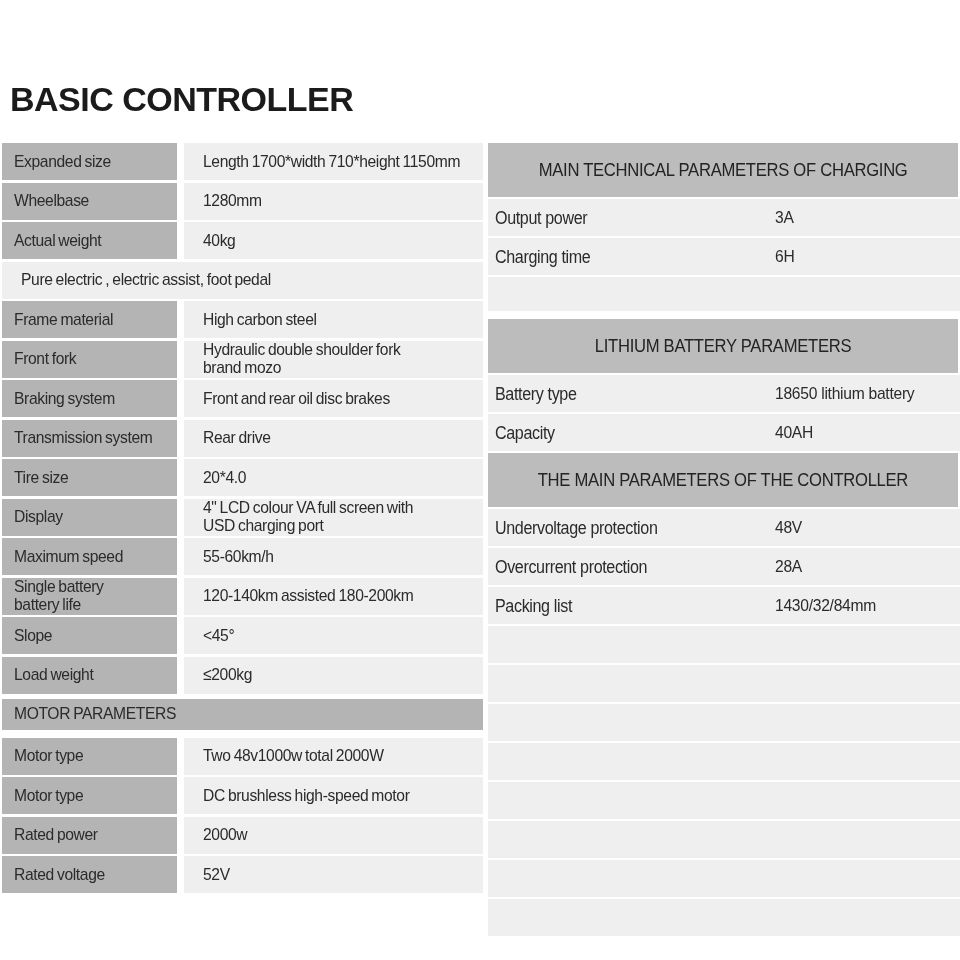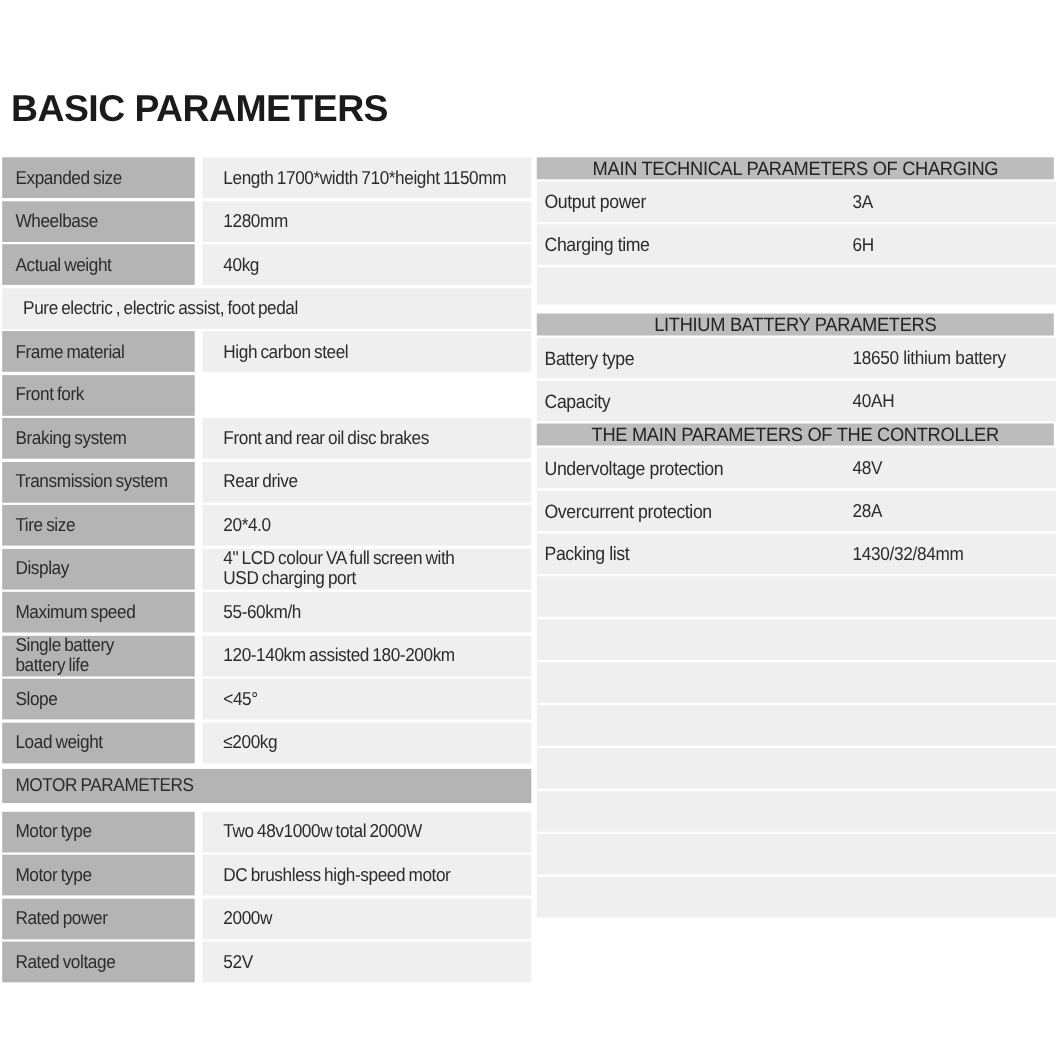--- a/index.html
+++ b/index.html
@@ -32,21 +32,21 @@
     display:inline-block;transform:scaleX(0.92);transform-origin:0 50%;
     white-space:pre-line;
   }
   .motor-band{
     margin-top:5px;height:31px;margin-bottom:8px;background:var(--label-bg);
     display:flex;align-items:center;padding-left:12px;
   }
   
   #right-table{position:absolute;left:488px;top:143px;width:470px;}
   .rheader{
-    height:20px;margin-bottom:2px;background:var(--header-bg);
+    height:54px;margin-bottom:2px;background:var(--header-bg);
     display:flex;align-items:center;justify-content:center;
   }
   .rheader .txt-c{
     font-size:17.5px;letter-spacing:-0.3px;display:inline-block;
     transform:scaleX(0.95);white-space:nowrap;color:#232323;
   }
   .rrow{
     height:37px;margin-bottom:2px;background:var(--cell-bg);
     position:relative;width:512px;
   }
@@ -56,21 +56,21 @@
   }
   .rrow .rval{
     position:absolute;left:287px;top:50%;font-size:17px;letter-spacing:-0.3px;
     transform:translateY(-50%) scaleX(0.92);transform-origin:0 50%;white-space:nowrap;
   }
   .rrow.filler{height:34px;margin-bottom:8px;}
 </style>
 </head>
 <body>
 
-<h1 class="page-title">BASIC PARAMETERS</h1>
+<h1 class="page-title">BASIC CONTROLLER</h1>
 
 <div id="left-table">
 
   <div class="lrow">
     <div class="lab">
         <span class="txt">Expanded size</span>
       </div>
     <div class="val">
         <span class="txt">Length 1700*width 710*height 1150mm</span>
       </div>
@@ -100,20 +100,24 @@
     <div class="lab">
         <span class="txt">Frame material</span>
       </div>
     <div class="val">
         <span class="txt">High carbon steel</span>
       </div>
   </div>
   <div class="lrow">
     <div class="lab">
         <span class="txt">Front fork</span>
+      </div>
+    <div class="val">
+        <span class="txt">Hydraulic double shoulder fork
+brand mozo</span>
       </div>
   </div>
   <div class="lrow">
     <div class="lab">
         <span class="txt">Braking system</span>
       </div>
     <div class="val">
         <span class="txt">Front and rear oil disc brakes</span>
       </div>
   </div>

